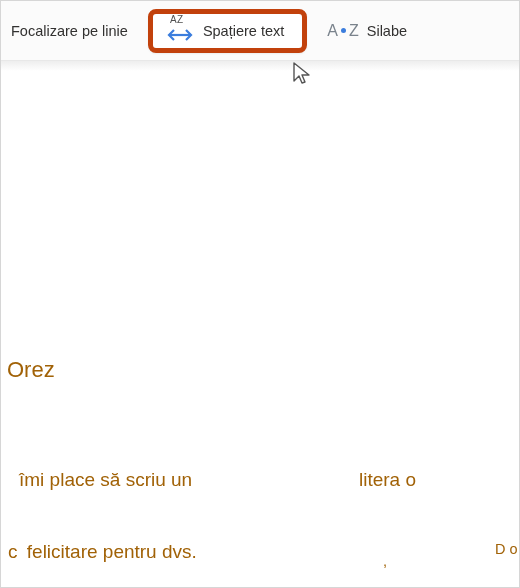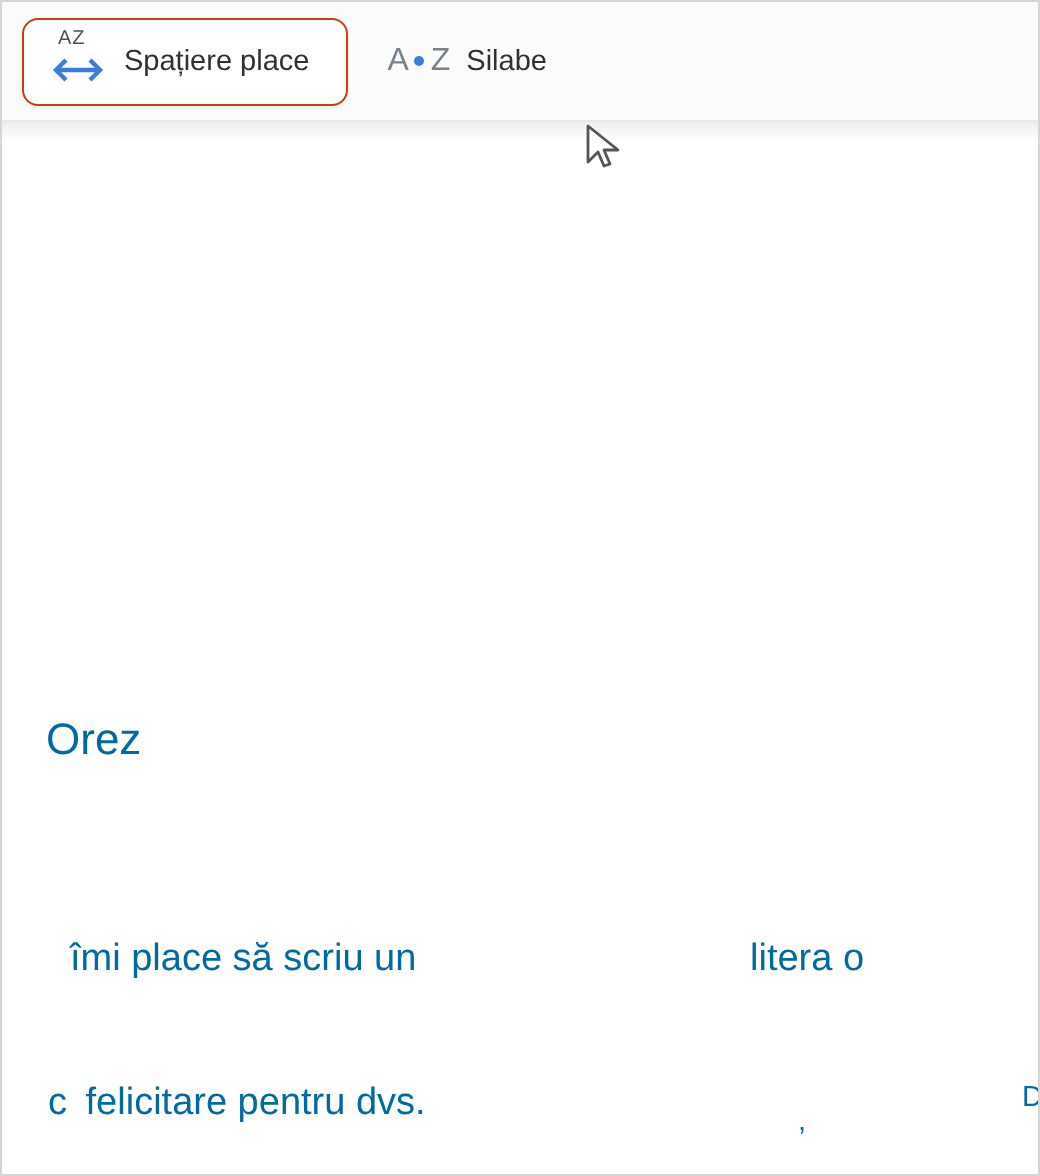--- a/index.html
+++ b/index.html
@@ -25,21 +25,21 @@
       display: inline-flex;
       align-items: center;
       padding: 6px 12px;
       border-radius: 6px;
       gap: 8px;
       white-space: nowrap;
       color: #323130;
       height: 44px;
     }
     .toolbar-item.selected {
-      border: 1px solid #c2410c;
+      border: 5px solid #c2410c;
       border-radius: 8px;
       background: #ffffff;
       box-shadow: 0 1px 2px rgba(0,0,0,0.06);
       padding-right: 18px;
     }
     .toolbar-label { font-size: 14.5px; }
     .toolbar-first { font-size: 14.5px; padding-left: 0; }
 
     
     .icon-text-spacing { width: 30px; height: 30px; position: relative; }
@@ -63,51 +63,54 @@
     .content {
       position: absolute;
       top: 60px; left: 0; right: 0; bottom: 0;
       background: #ffffff;
     }
     .divider-blur {
       height: 10px;
       background: linear-gradient(#eeeeee, #ffffff);
     }
 
-    .txt { position: absolute; color: #0369a1; margin-left: 16px; }
+    .txt { position: absolute; color: #a16207; }
     .txt.h1  { font-size: 22px; font-weight: 400; left: 6px;  top: 296px; }
     .txt.l1a { font-size: 19px; left: 18px; top: 408px; }
     .txt.l1b { font-size: 19px; left: 358px; top: 408px; }
     .txt.l2a { font-size: 19px; left: 7px;  top: 480px; }
     .txt.l2a .pre { margin-right: 4px; }
     .txt.l2b { font-size: 14.5px; left: 382px; top: 492px; }
     .txt.l2c { font-size: 14.5px; left: 494px; top: 480px; white-space: nowrap; text-align: right; }
 
     
     .cursor {
       position: absolute;
       top: 60px; left: 290px;
       pointer-events: none;
     }
   </style>
 </head>
 <body>
 
 <div class="toolbar">
+  <div class="toolbar-item toolbar-first">
+    <span>Focalizare pe linie</span>
+  </div>
 
   <div class="toolbar-item selected">
     <span class="icon-text-spacing">
       <span class="az">AZ</span>
       <svg width="30" height="14" viewBox="0 0 30 14">
         <line x1="4" y1="7" x2="26" y2="7" stroke="#3b7ddd" stroke-width="2.2"></line>
         <polyline points="9,2 4,7 9,12" fill="none" stroke="#3b7ddd" stroke-width="2.2"></polyline>
         <polyline points="21,2 26,7 21,12" fill="none" stroke="#3b7ddd" stroke-width="2.2"></polyline>
       </svg>
     </span>
-    <span class="toolbar-label">Spațiere place</span>
+    <span class="toolbar-label">Spațiere text</span>
   </div>
 
   <div class="toolbar-item">
     <span class="icon-syllables">
       <span class="A">A</span>
         <span class="dot"></span>
         <span class="Z">Z</span>
     </span>
     <span class="toolbar-label">Silabe</span>
   </div>

